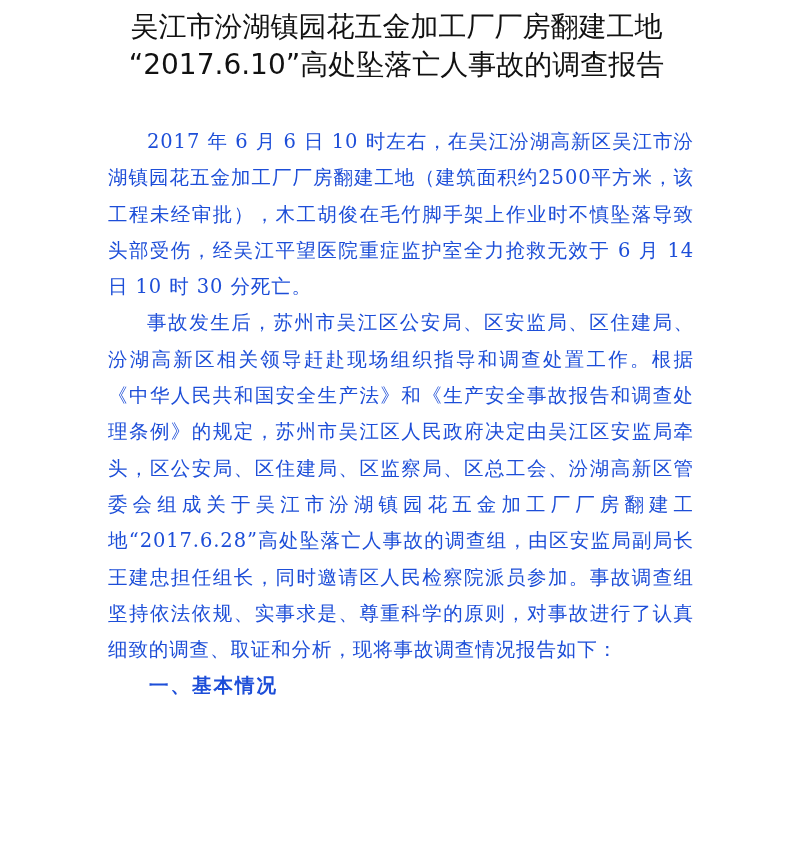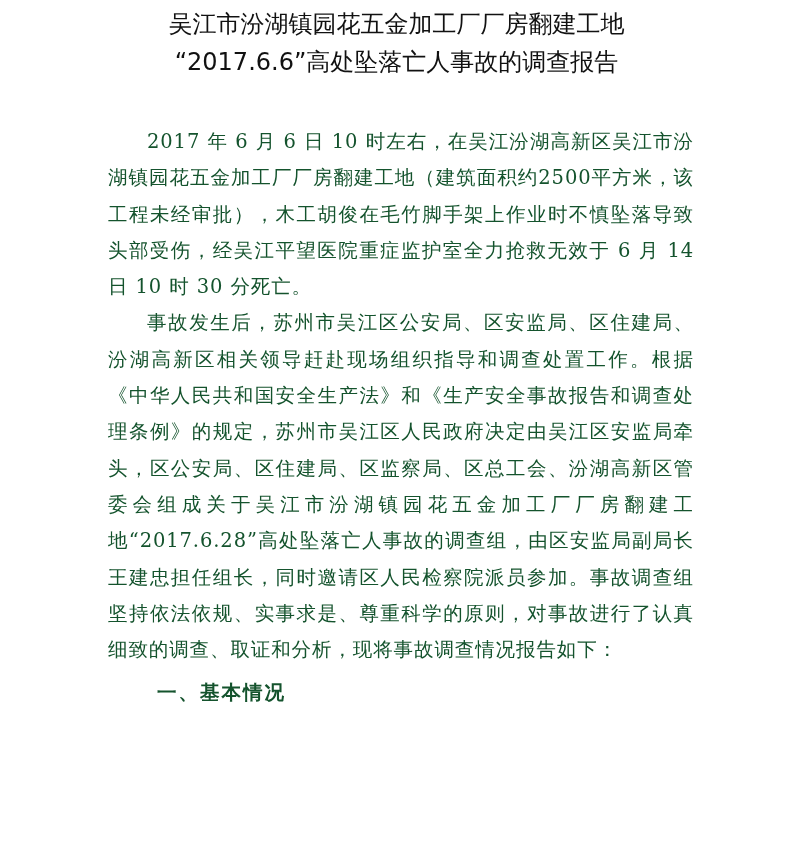--- a/index.html
+++ b/index.html
@@ -13,55 +13,55 @@
       overflow: hidden;
       position: relative;
       color: #111;
     }
     .title {
       position: absolute;
       left: 0;
       width: 793px;
       text-align: center;
       font-family: "DejaVu Sans", sans-serif;
-      font-size: 24px;
+      font-size: 28px;
       color: #111;
       white-space: nowrap;
       letter-spacing: 0px;
     }
     .title.l1 { top: 8px; }
     .title.l2 { top: 46px; }
     .body-text {
       position: absolute;
       left: 108px;
       top: 124px;
       width: 586px;
       font-family: "DejaVu Serif", serif;
       font-size: 19.5px;
       line-height: 36.3px;
-      color: #14532d;
+      color: #1d4ed8;
       text-align: justify;
       text-justify: inter-character;
       letter-spacing: 0.9px;
     }
     .para {
       margin: 0;
       text-indent: 2em;
     }
     .heading {
-      margin: 8px;
+      margin: 0;
       padding-left: 41px;
       font-weight: bold;
-      font-family: Liberation Mono, monospace;
+      font-family: Liberation Serif, serif;
       letter-spacing: 2px;
     }
   </style>
 </head>
 <body>
 
 <div class="title l1">吴江市汾湖镇园花五金加工厂厂房翻建工地</div>
-<div class="title l2">“2017.6.6”高处坠落亡人事故的调查报告</div>
+<div class="title l2">“2017.6.10”高处坠落亡人事故的调查报告</div>
 
 <div class="body-text">
   <p class="para">2017 年 6 月 6 日 10 时左右，在吴江汾湖高新区吴江市汾湖镇园花五金加工厂厂房翻建工地（建筑面积约2500平方米，该工程未经审批），木工胡俊在毛竹脚手架上作业时不慎坠落导致头部受伤，经吴江平望医院重症监护室全力抢救无效于 6 月 14 日 10 时 30 分死亡。</p>
   <p class="para">事故发生后，苏州市吴江区公安局、区安监局、区住建局、汾湖高新区相关领导赶赴现场组织指导和调查处置工作。根据《中华人民共和国安全生产法》和《生产安全事故报告和调查处理条例》的规定，苏州市吴江区人民政府决定由吴江区安监局牵头，区公安局、区住建局、区监察局、区总工会、汾湖高新区管委会组成关于吴江市汾湖镇园花五金加工厂厂房翻建工地“2017.6.28”高处坠落亡人事故的调查组，由区安监局副局长王建忠担任组长，同时邀请区人民检察院派员参加。事故调查组坚持依法依规、实事求是、尊重科学的原则，对事故进行了认真细致的调查、取证和分析，现将事故调查情况报告如下：</p>
   <p class="heading">一、基本情况</p>
 </div>
 
 </body></html>

